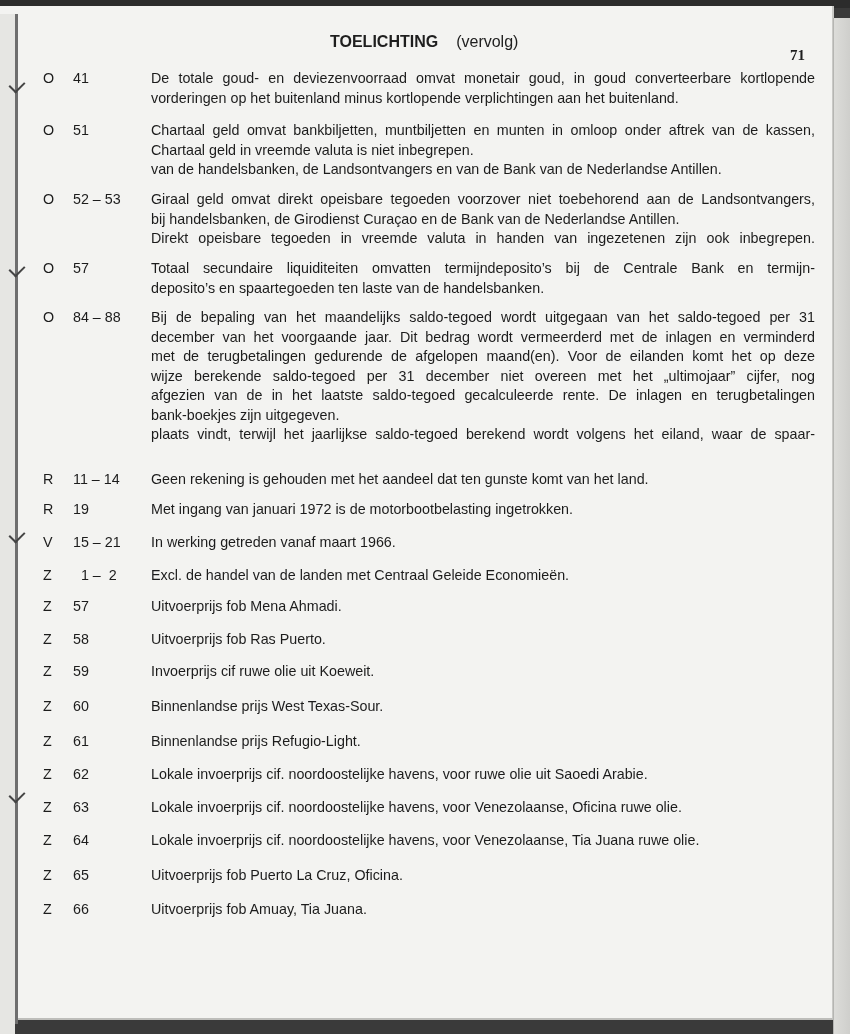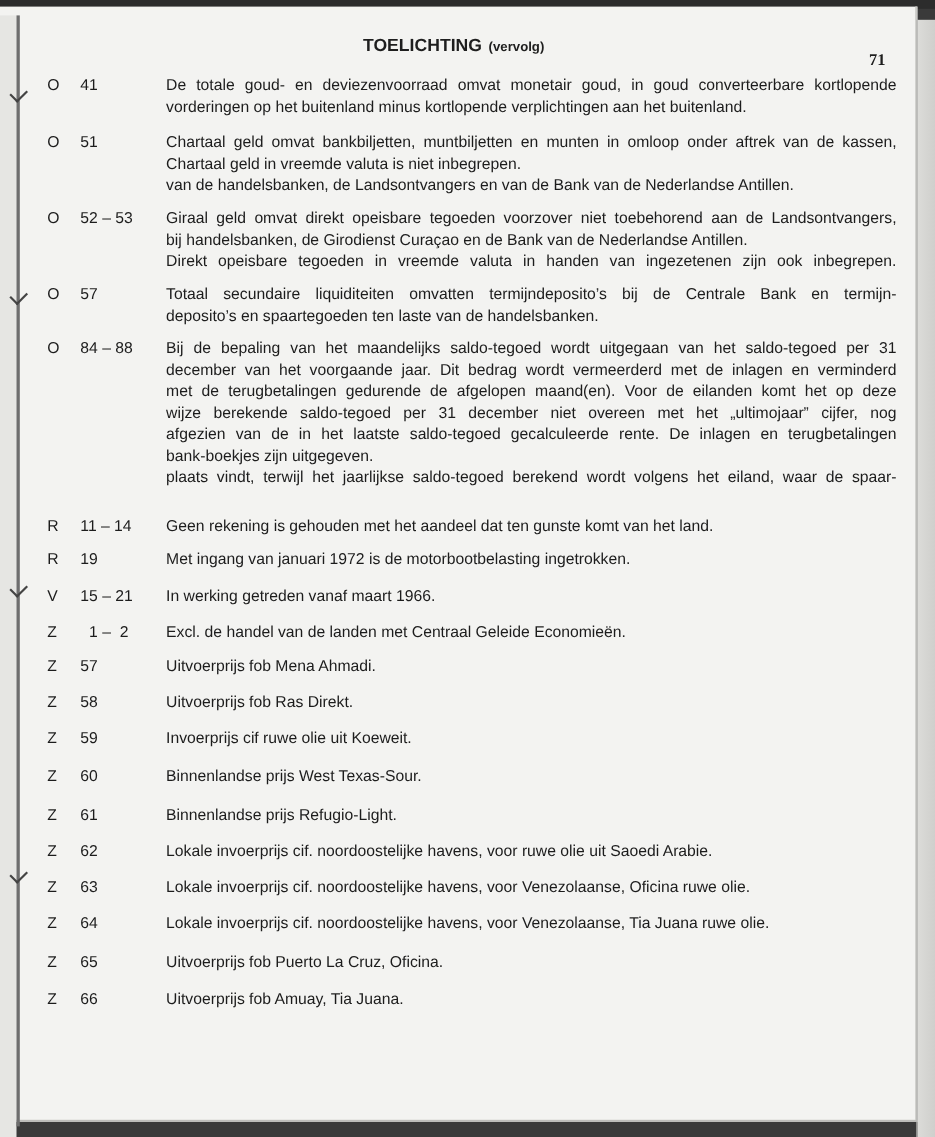--- a/index.html
+++ b/index.html
@@ -31,21 +31,21 @@
   }
   .ring-mark {
     position:absolute; left:10px; width:12px; height:8px;
     border-left:2px solid #444; border-bottom:2px solid #444;
     transform:rotate(-45deg);
   }
   .header {
     position:absolute; left:330px; top:33px;
     font-family:"Liberation Sans", sans-serif; font-weight:bold; font-size:16px; color:#1e1e1e;
   }
-  .header .sub { font-size:12px; font-weight:bold; margin-left:6px; }
+  .header .sub { font-size:16px; font-weight:normal; margin-left:18px; }
   .page-num {
     position:absolute; left:790px; top:33px;
     font-family:"Liberation Serif", serif; font-weight:bold; font-size:15px; color:#1e1e1e;margin-top:14px;
   }
   .entry { position:absolute; left:0; width:832px; font-size:14.3px; color:#1c1c1c; line-height:19.5px; }
   .entry .code { position:absolute; left:43px; top:0; }
   .entry .num { position:absolute; left:73px; top:0; }
   .entry .text { position:absolute; left:151px; top:0; width:664px; }
   .entry .line { display:block; white-space:nowrap; }
   .entry .line.j { text-align:justify; text-align-last:justify; white-space:normal; }
@@ -148,21 +148,21 @@
     <span class="code">Z</span>
     <span class="num">57</span>
     <div class="text">
         <span class="line">Uitvoerprijs fob Mena Ahmadi.</span>
       </div>
   </div>
   <div class="entry" style="top:630px">
     <span class="code">Z</span>
     <span class="num">58</span>
     <div class="text">
-        <span class="line">Uitvoerprijs fob Ras Direkt.</span>
+        <span class="line">Uitvoerprijs fob Ras Puerto.</span>
       </div>
   </div>
   <div class="entry" style="top:662px">
     <span class="code">Z</span>
     <span class="num">59</span>
     <div class="text">
         <span class="line">Invoerprijs cif ruwe olie uit Koeweit.</span>
       </div>
   </div>
   <div class="entry" style="top:697px">

